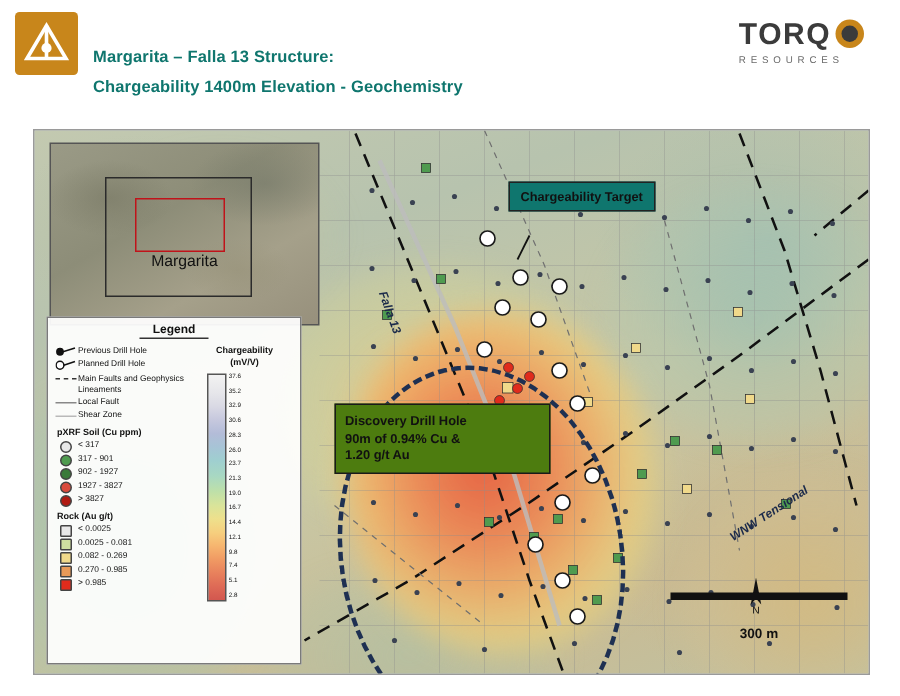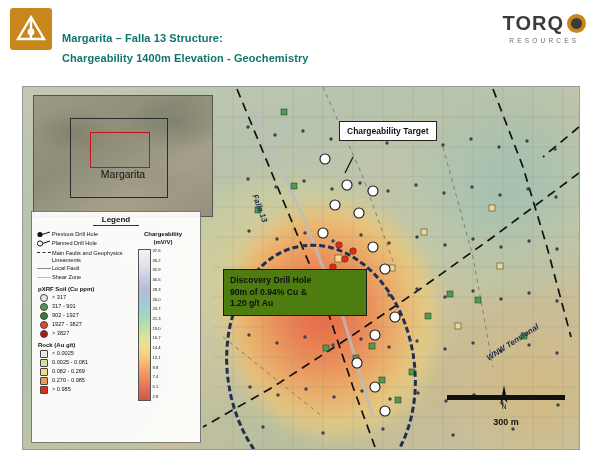--- a/index.html
+++ b/index.html
@@ -16,21 +16,21 @@
     background:#c8861b;border-radius:3px;
   }
   .logo-left svg{display:block;}
   .title{
     position:absolute;left:62px;top:28px;
     font-size:11px;font-weight:bold;color:#0f766e;line-height:20px;
     letter-spacing:.1px;
   }
   .title .l2{display:block;}
   .brand{
-    position:absolute;right:14px;top:12px;text-align:center;margin-left:12px;
+    position:absolute;right:24px;top:12px;text-align:left;margin-left:12px;
   }
   .brand-name{
     font-size:20px;font-weight:bold;color:#3b3b3b;letter-spacing:1px;
     display:inline-block;
   }
   .brand-sub{
     font-size:6.5px;color:#6b6b6b;letter-spacing:3.2px;margin-top:2px;
   }
   .brand-mark{
     display:inline-block;width:19px;height:19px;border-radius:50%;
@@ -161,21 +161,21 @@
       #f2f2f2 0%, #e6e6ea 8%, #d9d9e4 14%, #c6c8de 20%,
       #b3bcd8 26%, #a7c4d6 32%, #9fcfd0 38%, #a8d8c2 45%,
       #bfe0a8 52%, #d9e49a 58%, #eee08c 64%, #f6cf7e 70%,
       #f6b56f 76%, #f09a63 82%, #e8815c 88%, #de6a56 94%, #d2574f 100%);
   }
   .ramp-ticks{font-size:4.2px;line-height:1;margin-left:1.5px;
     display:flex;flex-direction:column;justify-content:space-between;height:150px;}
 
   
   .callout{
-    position:absolute;background:#ffffff;border:1px solid #222;
+    position:absolute;background:#0f766e;border:1px solid #222;
     font-size:8.5px;font-weight:bold;color:#111;padding:4px 7px;white-space:nowrap;
   }
   .callout-target{left:316px;top:34px;}
   .discovery{
     position:absolute;left:200px;top:182px;width:130px;
     background:#4d7c0f;border:1.6px solid #1a1a1a;
     padding:5px 6px;font-size:8.6px;font-weight:bold;color:#111;line-height:11.5px;
   }
   .scalebar{
     position:absolute;right:14px;bottom:22px;width:118px;

